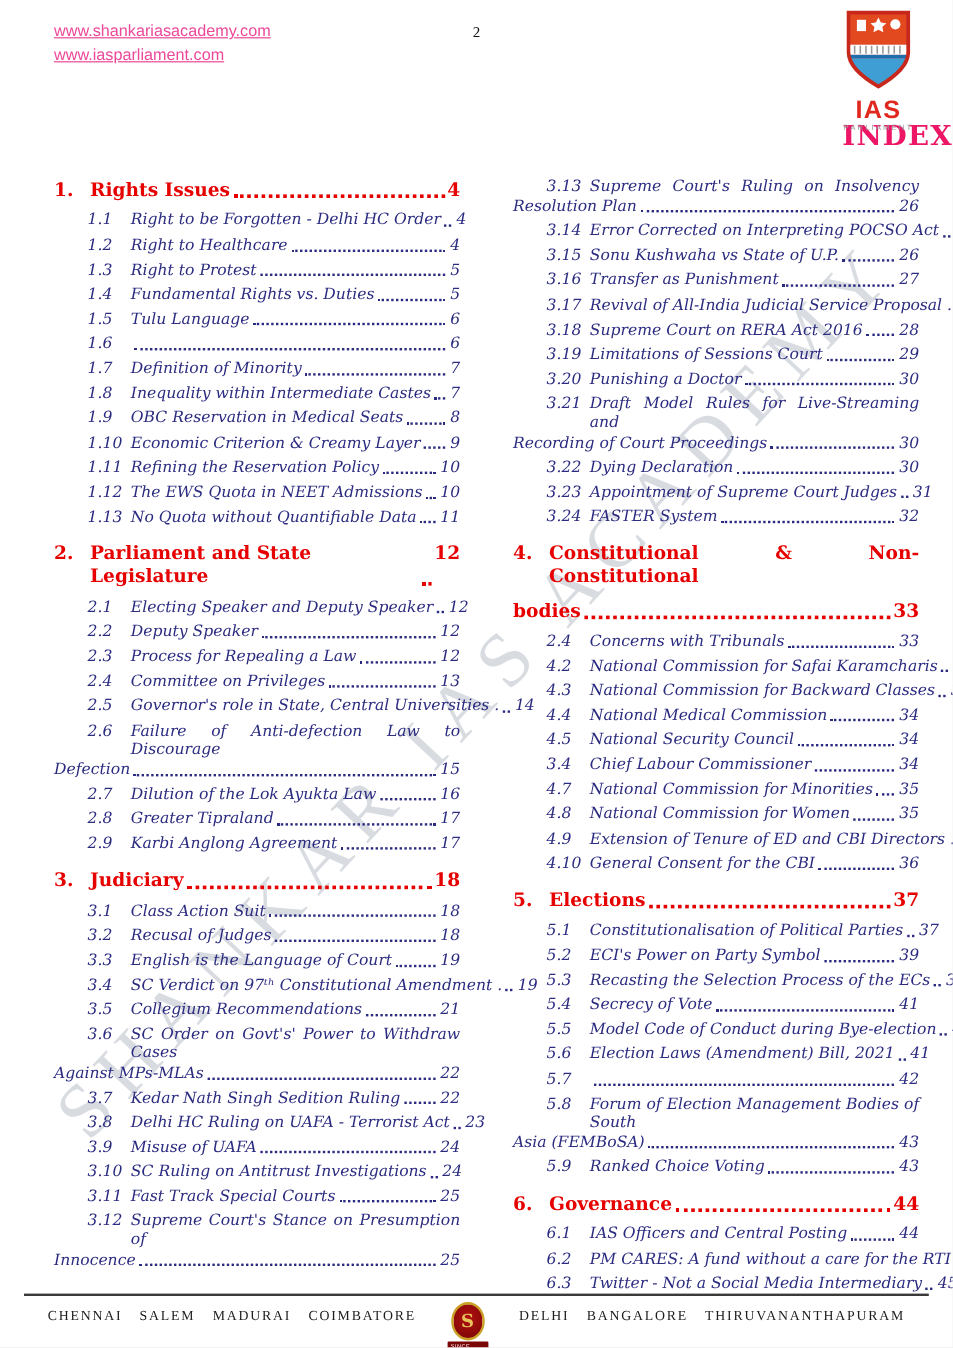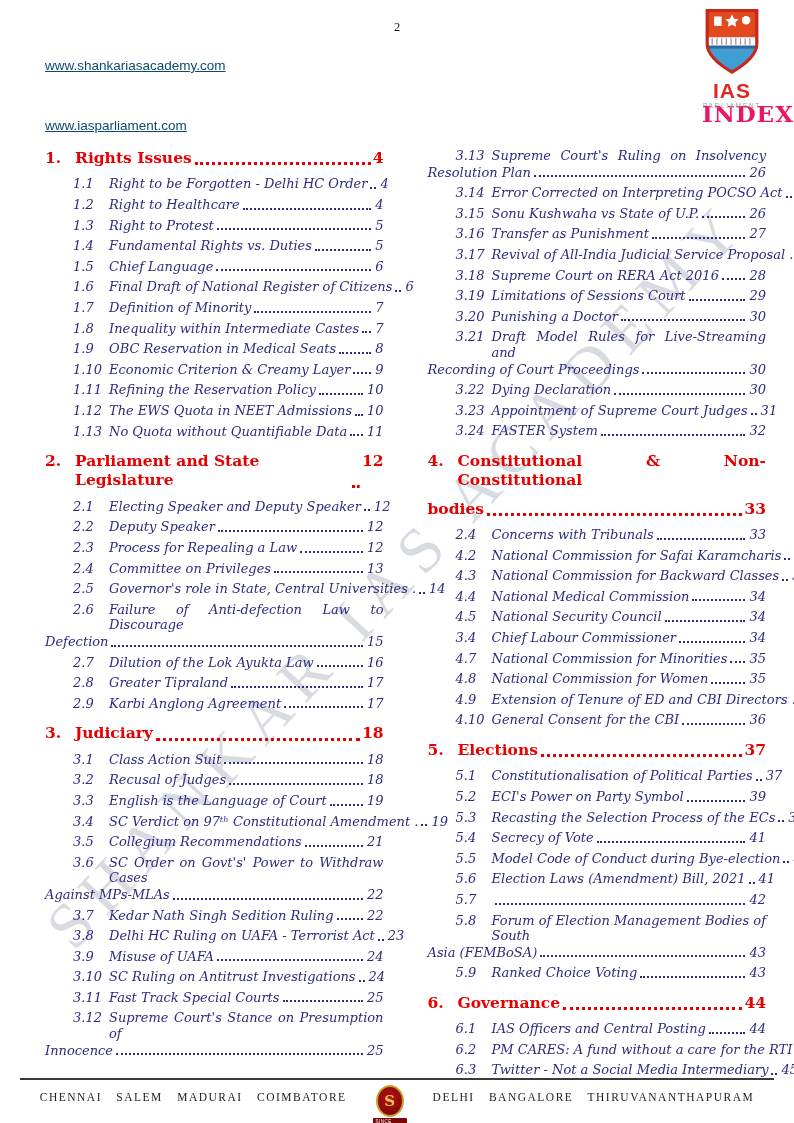--- a/index.html
+++ b/index.html
@@ -1,21 +1,21 @@
 <!DOCTYPE html>
 <html><head>
 <meta charset="utf-8">
 <style>
   html,body{margin:0;padding:0;background:#e9e9e9;}
   .page{position:relative;width:794px;height:1123px;background:#ffffff;overflow:hidden;
         font-family:"Liberation Serif",serif;}
   
   .urls{position:absolute;left:45px;top:16px;font-family:"Liberation Sans",sans-serif;
         font-size:13.5px;line-height:1.5;}
-  .urls a{display:block;color:#0c4a6e;text-decoration:underline;margin-top:40px;}
+  .urls a{display:block;color:#ec4899;text-decoration:underline;}
   .pagenum{position:absolute;left:0;right:0;top:20px;text-align:center;font-size:12.5px;color:#111;}
   .logo{position:absolute;right:26px;top:8px;width:72px;text-align:center;z-index:2;}
   .logo-ias{color:#e0281e;font-family:"Liberation Sans",sans-serif;font-weight:bold;
             font-size:21px;letter-spacing:1px;line-height:1.05;margin-top:2px;}
   .logo-sub{color:#9a9a9a;font-family:"Liberation Sans",sans-serif;font-size:6.5px;letter-spacing:1.7px;}
   
   .title{position:absolute;top:100px;left:0;right:0;margin:0;text-align:right;color:#ec1566;
          font-size:23px;font-weight:bold;letter-spacing:1px;font-family:"DejaVu Serif",serif;z-index:1;}
   
   .watermark{position:absolute;left:50%;top:575px;transform:translate(-50%,-50%) rotate(-47deg);
@@ -130,27 +130,26 @@
             <span class="pg">5</span>
           </div>
           <div class="row">
             <span class="num">1.4</span>
             <span class="txt">Fundamental Rights vs. Duties</span>
             <span class="lead"></span>
             <span class="pg">5</span>
           </div>
           <div class="row">
             <span class="num">1.5</span>
-            <span class="txt">Chief Language</span>
+            <span class="txt">Tulu Language</span>
             <span class="lead"></span>
             <span class="pg">6</span>
           </div>
           <div class="row">
             <span class="num">1.6</span>
-            <span class="txt">Final Draft of National Register of Citizens</span>
             <span class="lead"></span>
             <span class="pg">6</span>
           </div>
           <div class="row">
             <span class="num">1.7</span>
             <span class="txt">Definition of Minority</span>
             <span class="lead"></span>
             <span class="pg">7</span>
           </div>
           <div class="row">

